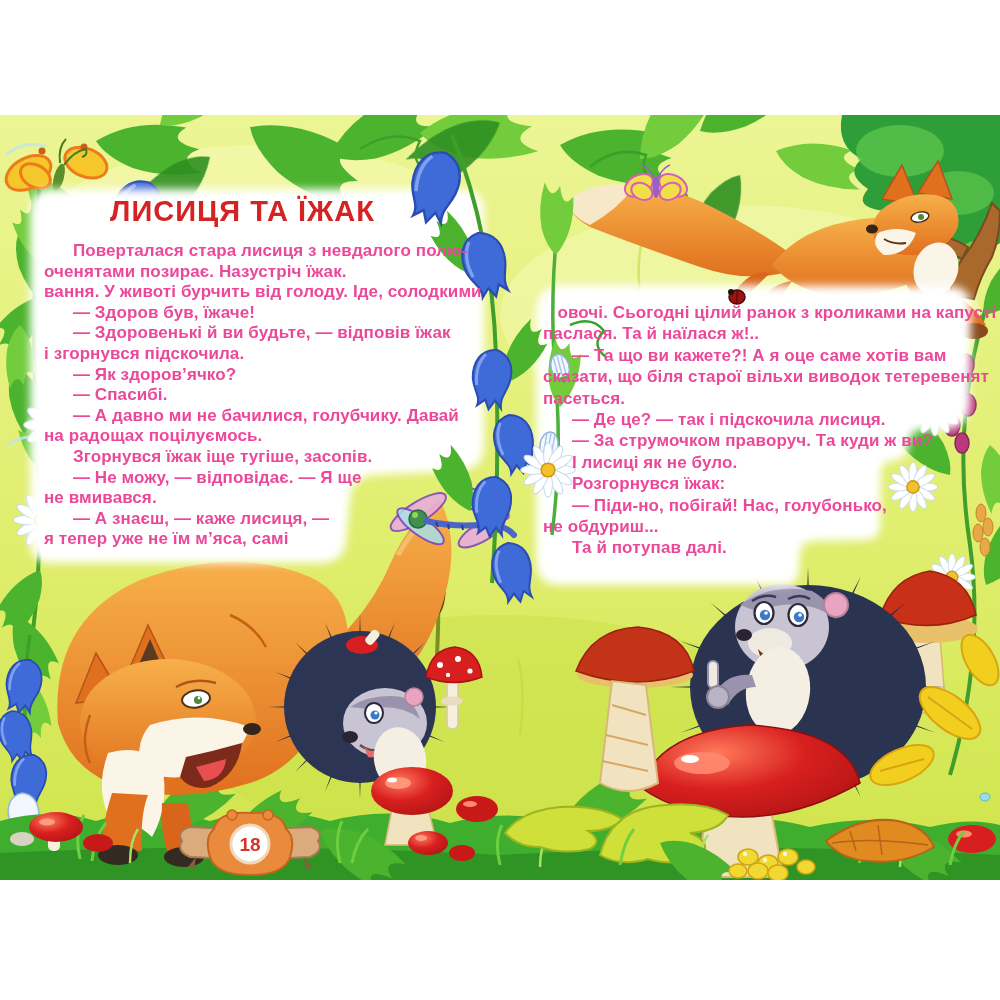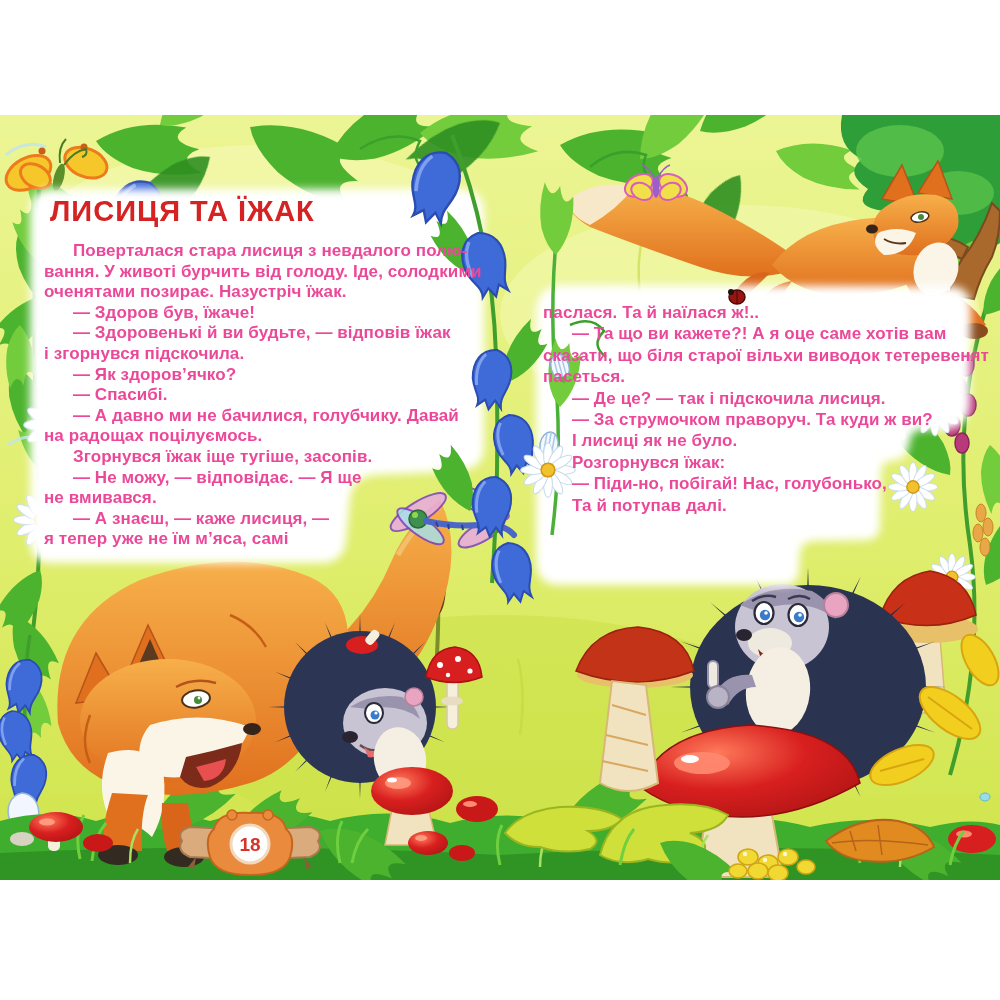--- a/index.html
+++ b/index.html
@@ -1,21 +1,21 @@
 <!DOCTYPE html>
 <html><head>
 <meta charset="utf-8">
 <style>
   html,body{margin:0;padding:0;}
   body{width:1000px;height:1000px;background:#ffffff;position:relative;overflow:hidden;
        font-family:"Liberation Sans","DejaVu Sans",sans-serif;}
   .spread{position:absolute;left:0;top:115px;width:1000px;height:765px;}
   .spread svg{position:absolute;left:0;top:0;}
-  .story-title{position:absolute;left:30px;top:80px;width:425px;margin:0;
-       font-size:29px;font-weight:bold;color:#d42322;letter-spacing:1px;z-index:5;padding-left:20px;}
+  .story-title{position:absolute;left:30px;top:80px;width:425px;margin:0;text-align:center;
+       font-size:29px;font-weight:bold;color:#d42322;letter-spacing:1px;z-index:5;}
   .textblock{position:absolute;z-index:5;font-size:17px;font-weight:600;color:#ec4899;letter-spacing:0.1px;}
   .textblock .tl{white-space:pre;}
   #left-text{left:44px;top:126px;line-height:20.6px;}
   #right-text{left:543px;top:187px;line-height:21.4px;}
 </style>
 </head>
 <body>
 
 <div class="spread">
 
@@ -548,42 +548,44 @@
     <circle cx="268" cy="700" r="5" fill="#ea8a3c" stroke="#c4671d" stroke-width="1.5"></circle>
     <circle cx="250" cy="729" r="19" fill="#ffffff" stroke="#f0d9bc" stroke-width="3"></circle>
     <text x="250" y="736" text-anchor="middle" font-size="19" font-weight="bold" fill="#d6332a">18</text>
   </g>
 </svg>
 
   <h1 class="story-title">ЛИСИЦЯ ТА ЇЖАК</h1>
 
   <div id="left-text" class="textblock">
     <div class="tl">      Поверталася стара лисиця з невдалого полю-</div>
+    <div class="tl">оченятами позирає. Назустріч їжак.</div>
     <div class="tl">вання. У животі бурчить від голоду. Іде, солодкими</div>
-    <div class="tl">оченятами позирає. Назустріч їжак.</div>
     <div class="tl">      — Здоров був, їжаче!</div>
     <div class="tl">      — Здоровенькі й ви будьте, — відповів їжак</div>
     <div class="tl">і згорнувся підскочила.</div>
     <div class="tl">      — Як здоров’ячко?</div>
     <div class="tl">      — Спасибі.</div>
     <div class="tl">      — А давно ми не бачилися, голубчику. Давай</div>
     <div class="tl">на радощах поцілуємось.</div>
     <div class="tl">      Згорнувся їжак іще тугіше, засопів.</div>
     <div class="tl">      — Не можу, — відповідає. — Я ще</div>
     <div class="tl">не вмивався.</div>
     <div class="tl">      — А знаєш, — каже лисиця, —</div>
     <div class="tl">я тепер уже не їм м’яса, самі</div>
   </div>
 
   <div id="right-text" class="textblock">
+    <div class="tl">   овочі. Сьогодні цілий ранок з кроликами на капусті</div>
     <div class="tl">паслася. Та й наїлася ж!..</div>
     <div class="tl">      — Та що ви кажете?! А я оце саме хотів вам</div>
     <div class="tl">сказати, що біля старої вільхи виводок тетеревенят</div>
     <div class="tl">пасеться.</div>
     <div class="tl">      — Де це? — так і підскочила лисиця.</div>
     <div class="tl">      — За струмочком праворуч. Та куди ж ви?</div>
     <div class="tl">      І лисиці як не було.</div>
     <div class="tl">      Розгорнувся їжак:</div>
     <div class="tl">      — Піди-но, побігай! Нас, голубонько,</div>
+    <div class="tl">не обдуриш...</div>
     <div class="tl">      Та й потупав далі.</div>
   </div>
 
 </div>
 
 </body></html>

